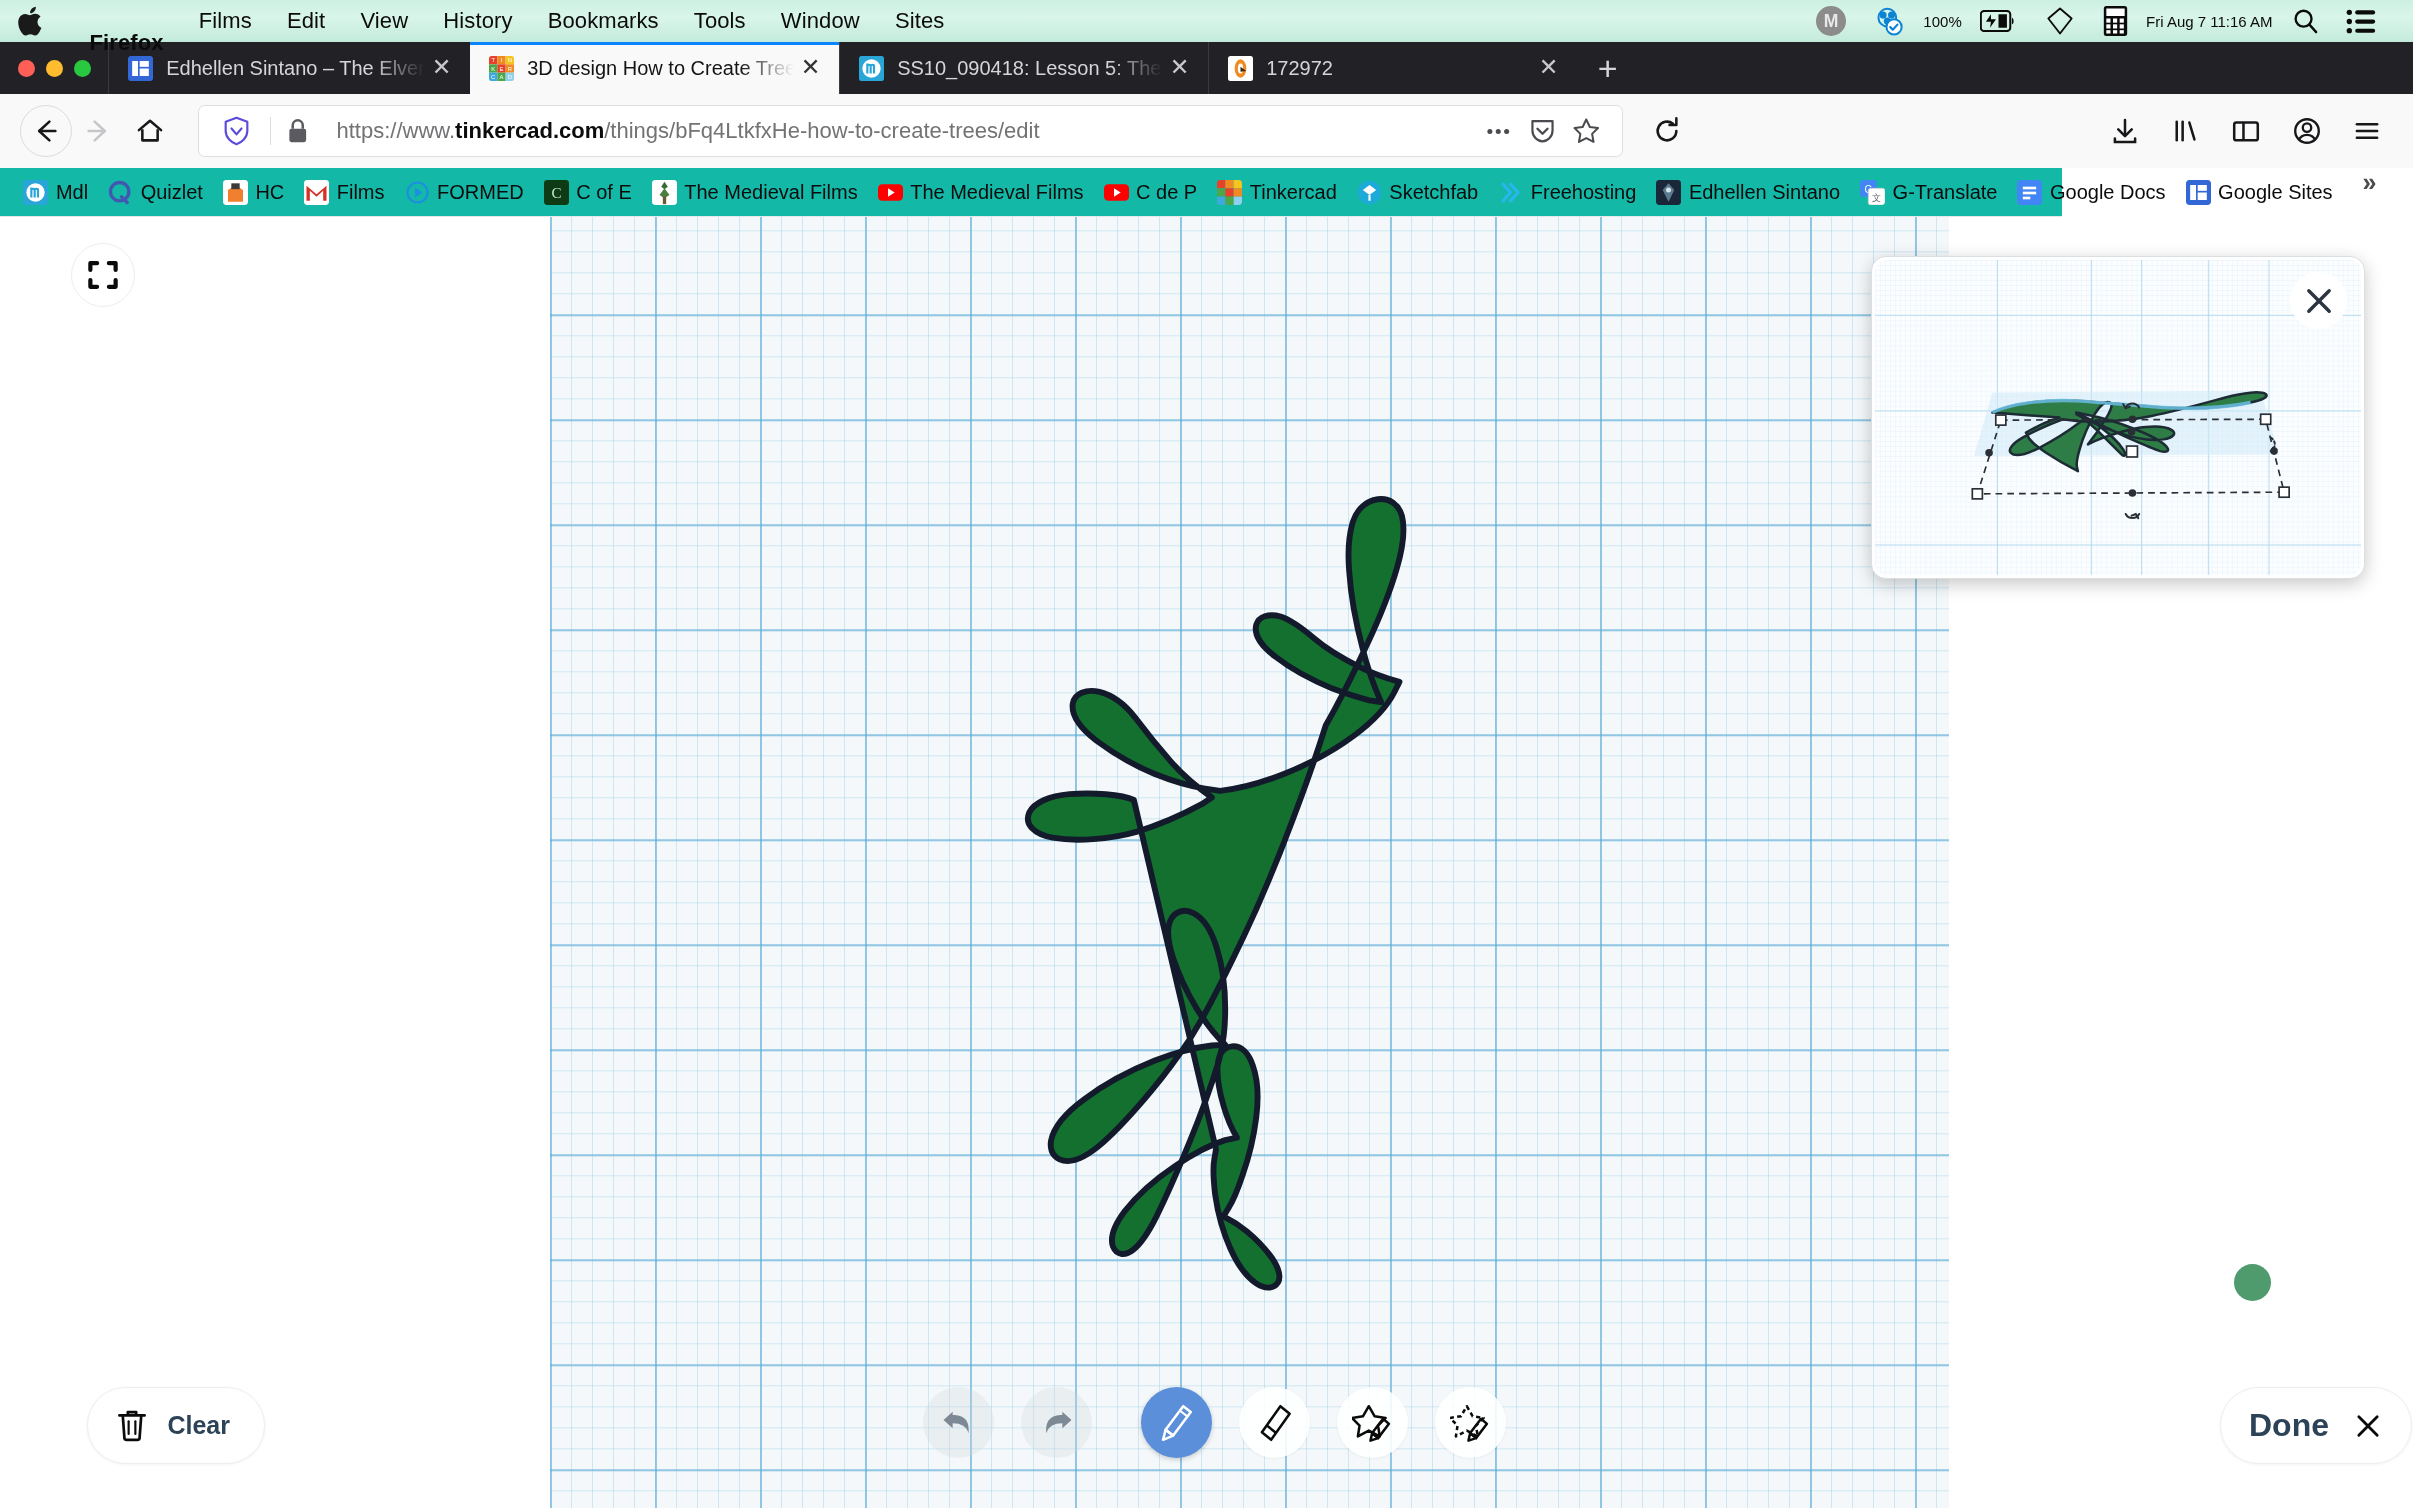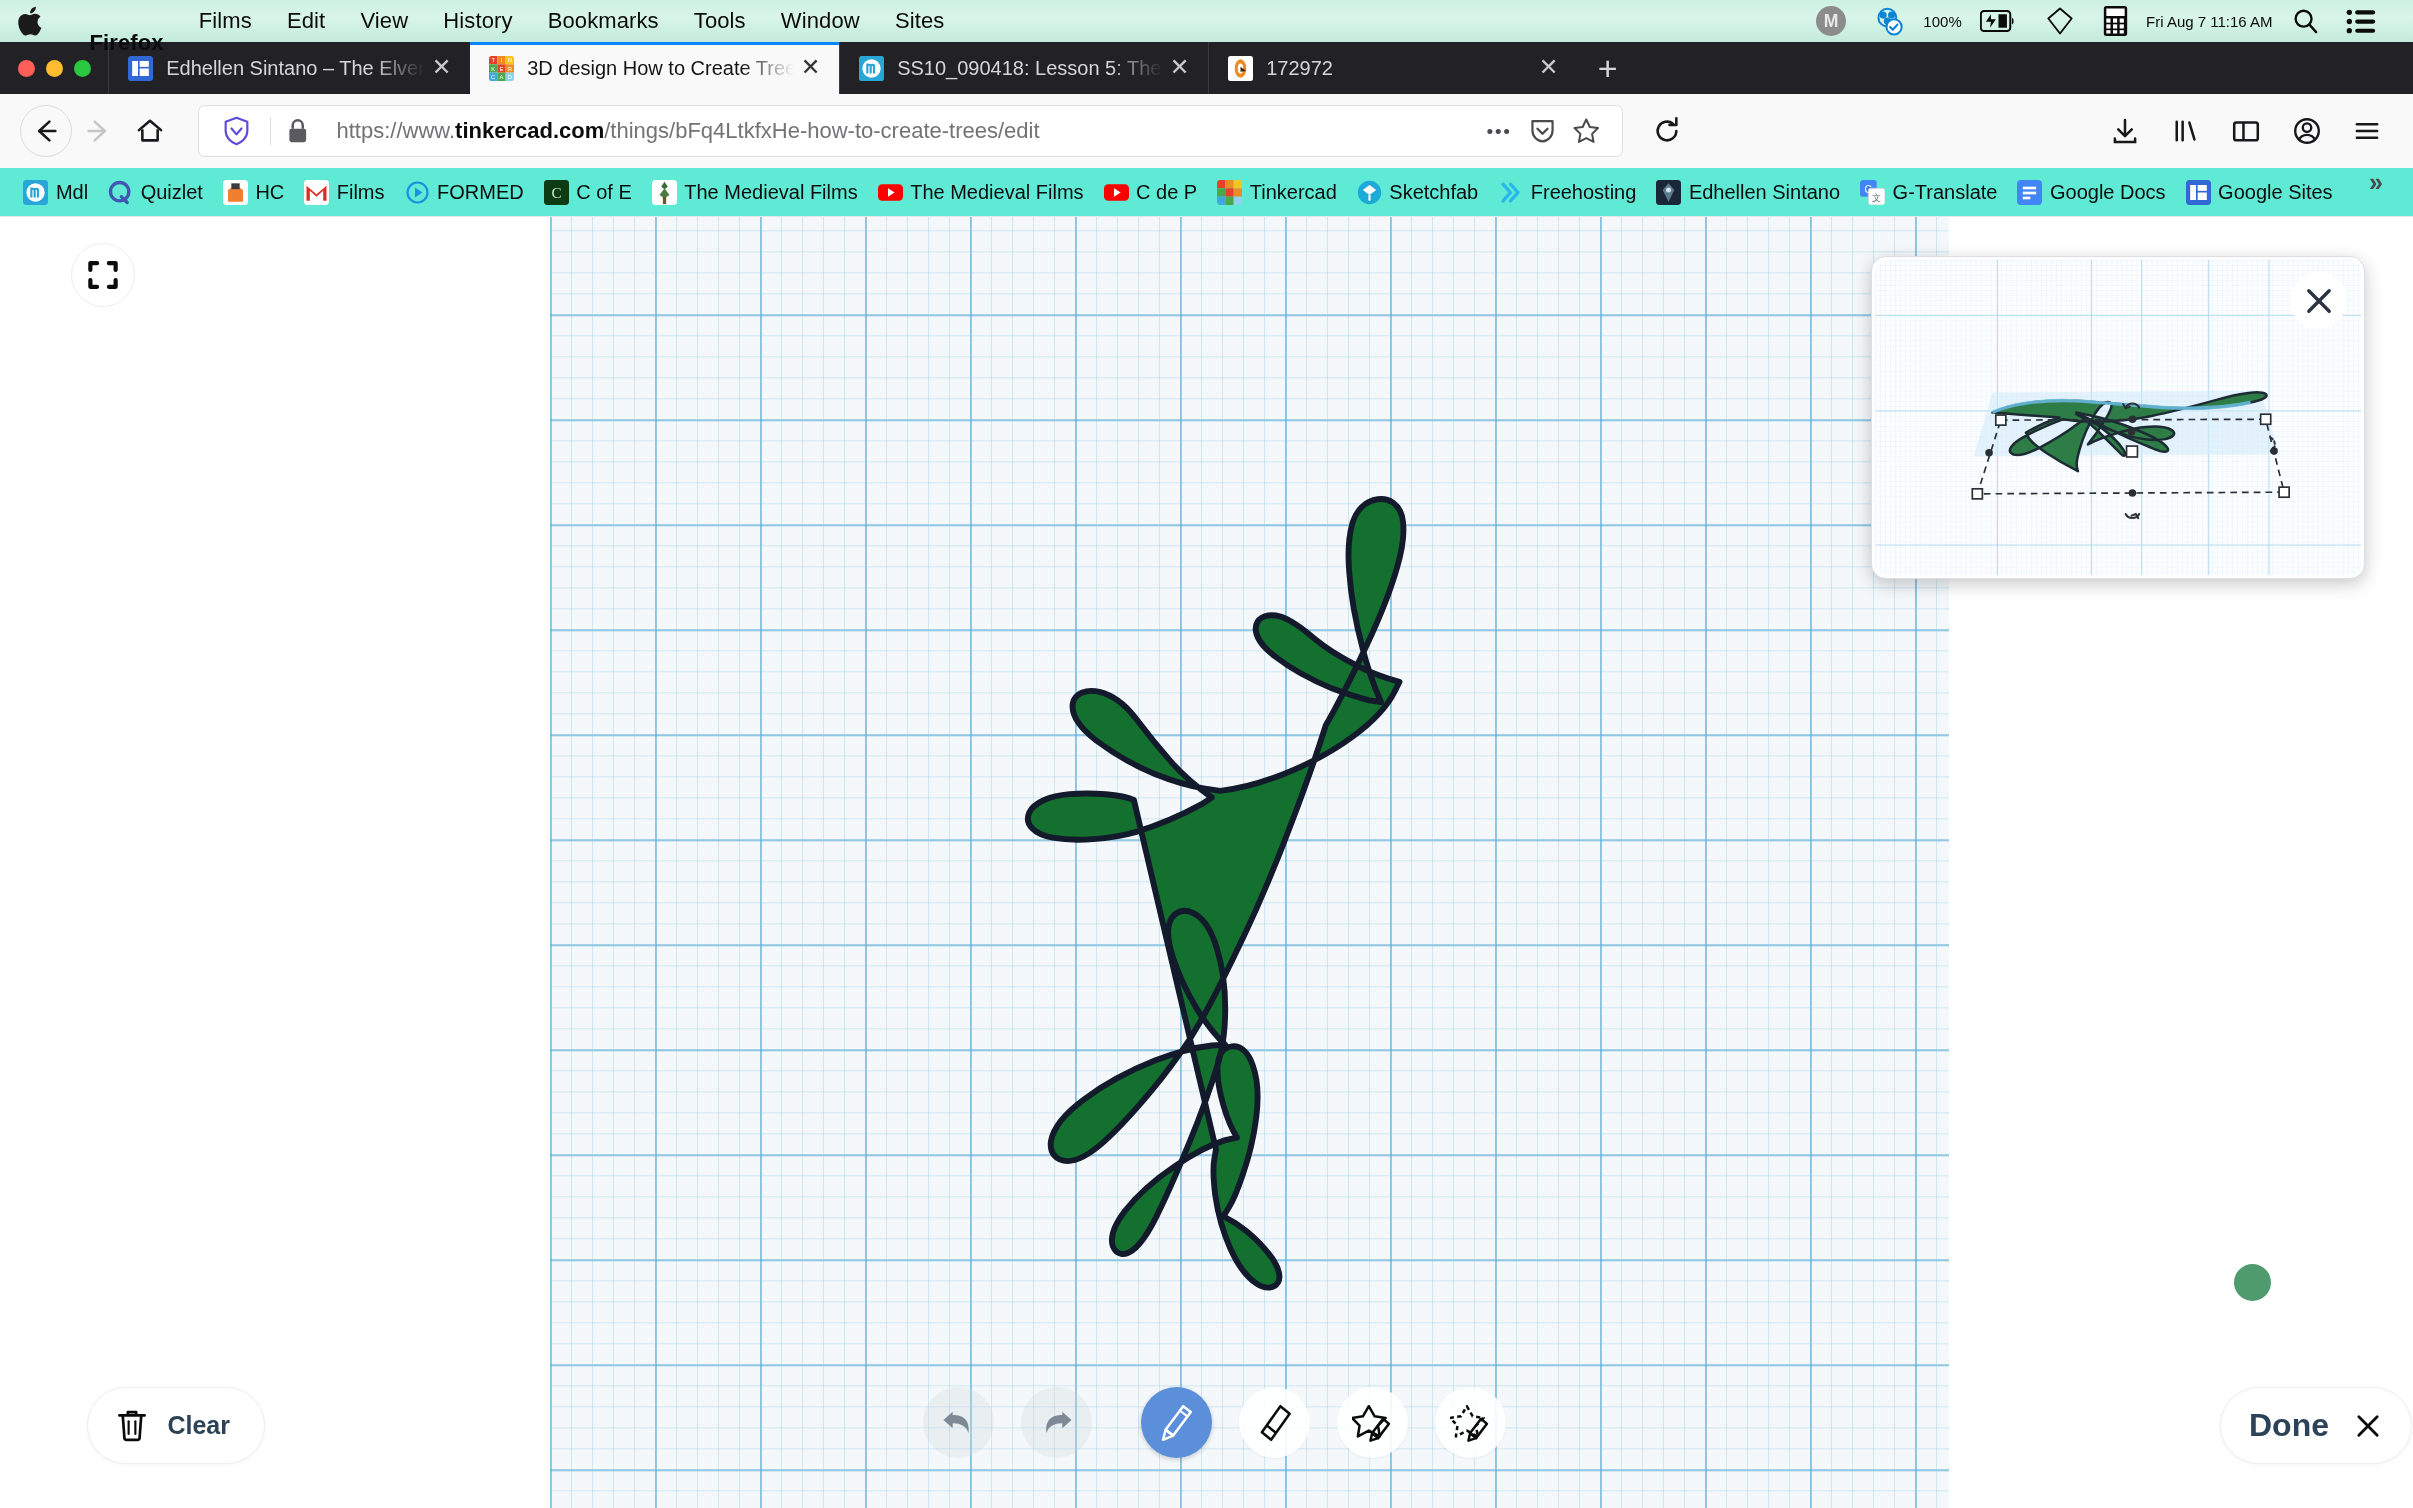--- a/index.html
+++ b/index.html
@@ -117,22 +117,22 @@
     white-space: nowrap; overflow: hidden; margin-left: 17px;
   }
   .url-text b { color: #0c0c0d; font-weight: bold; }
   .url-sep { width:0.8px; height:28.5px; background:#dcdcdf; margin: 0 5px 0 11.7px; }
   .url-action { width: 44px; height: 44px; display:flex; align-items:center; justify-content:center; flex:0 0 auto;}
   .nav-right { display: flex; align-items: center; margin-left: auto; gap: 8.4px; }
 
   
   .bookmarks {
     position: absolute; top: 168px; left: 0;
-    width: 2413px; height: 49px;
-    background: #5eead4;
+    width: 2062px; height: 49px;
+    background: #14b8a6;
     display: flex; 
     padding: 0 13.4px;
     z-index: 84;
     border-bottom: 0.8px solid #e7e7e8;
   }
   .bm {
     display: flex; align-items: center; gap: 7.5px;
     padding: 3.4px 10px; flex: 0 0 auto;
   }
   .bm-icon { width: 25px; height: 25px; flex:0 0 25px; border-radius: 3.4px; overflow:hidden; }

